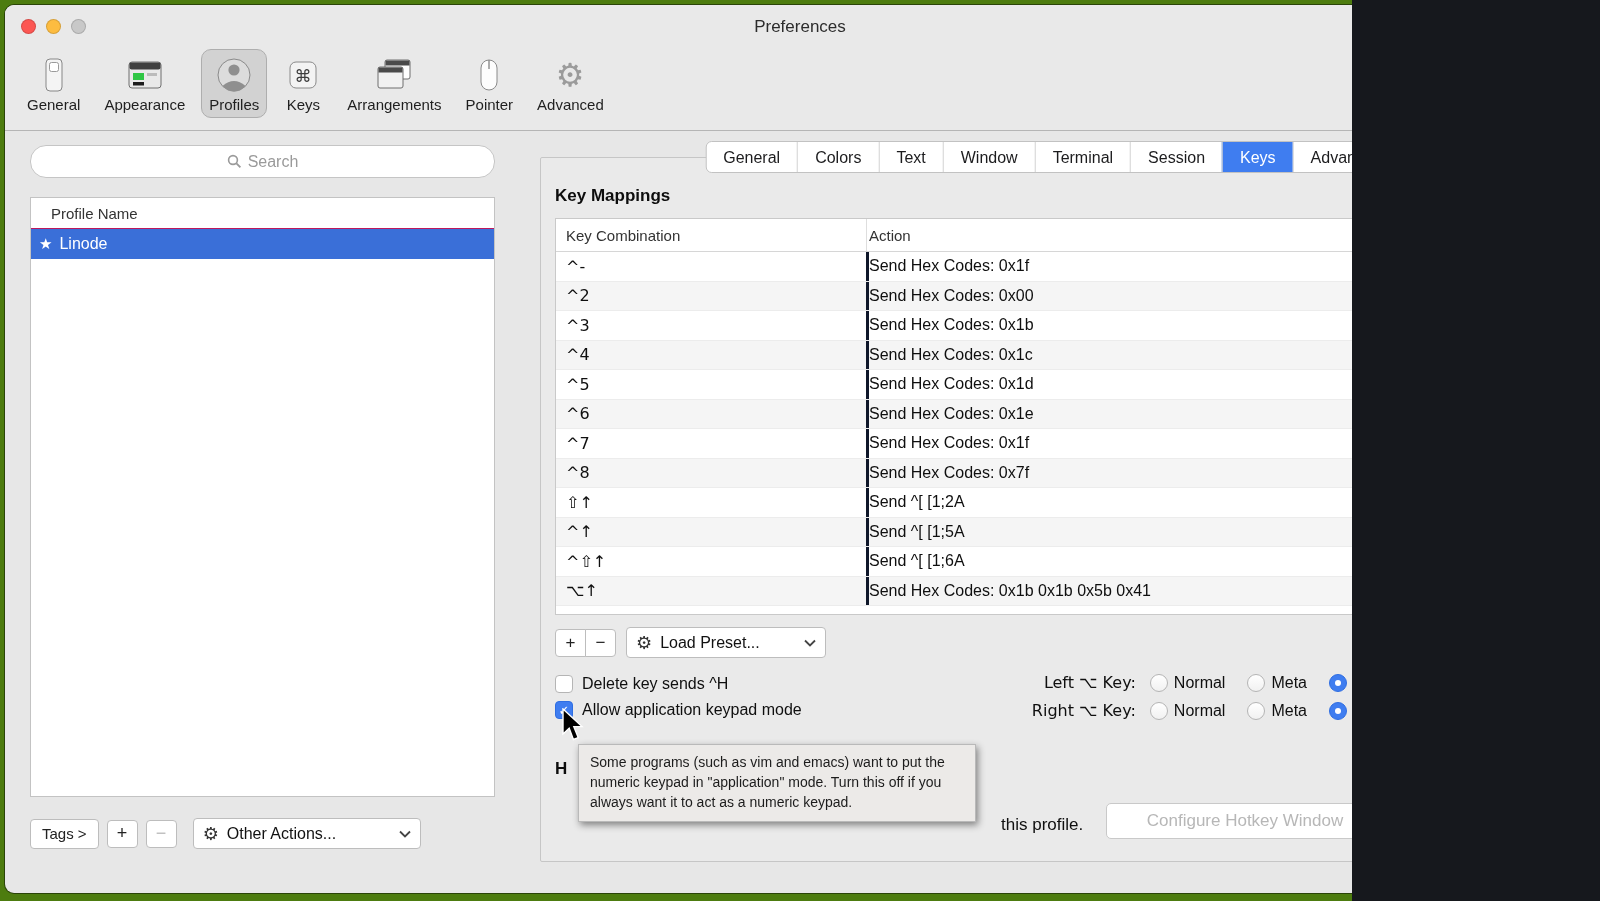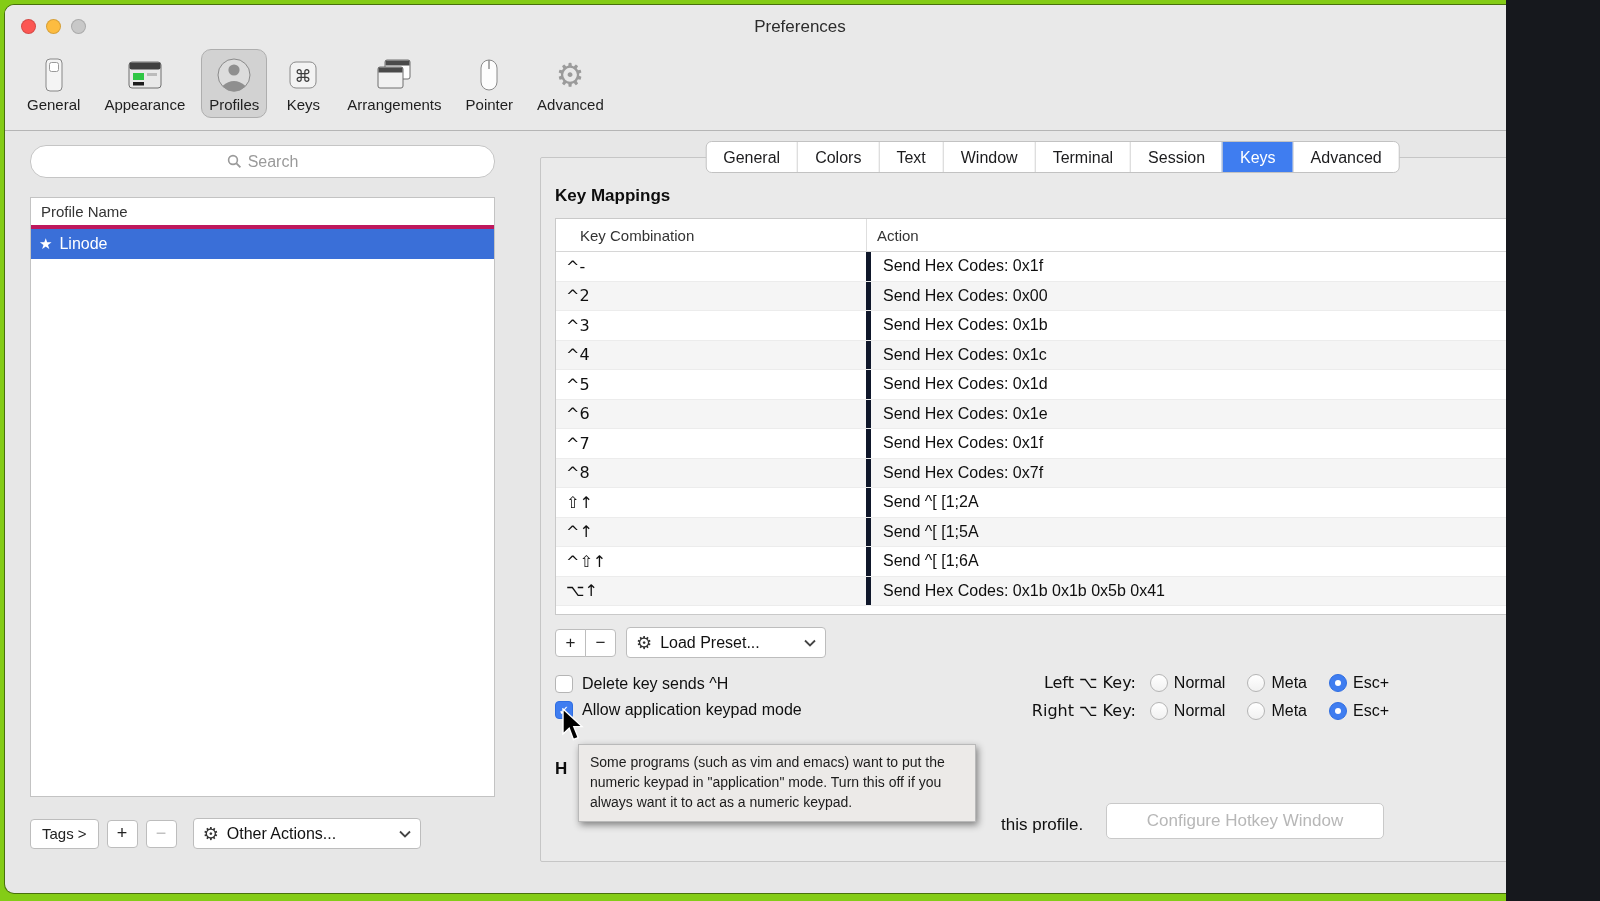--- a/index.html
+++ b/index.html
@@ -1,17 +1,17 @@
 <!DOCTYPE html>
 <html><head>
 <meta charset="utf-8">
 <style>
   * { margin:0; padding:0; box-sizing:border-box; }
   body { font-family:"Liberation Sans","DejaVu Sans",sans-serif; background:#16181d; }
-  .screen { position:relative; width:1506px; height:901px; background:#84cc16; overflow:hidden; }
+  .screen { position:relative; width:1352px; height:901px; background:#4d7c0f; overflow:hidden; }
   .window { position:absolute; left:5px; top:5px; width:1590px; height:888px;
             background:#e7e7e7; border-radius:9px; overflow:hidden;
             box-shadow:0 0 0 1px rgba(0,0,0,.45); }
 
   
   .titlebar { height:42px; background:#e9e9e9; position:relative; }
   .traffic { position:absolute; left:16px; top:14px; display:flex; gap:10px; }
   .light { width:15px; height:15px; border-radius:50%; border:1px solid rgba(0,0,0,.15); }
   .title { text-align:center; line-height:44px; font-size:17px; color:#2c2c2c; }
   .toolbar { display:flex; align-items:flex-start; padding:2px 12px 0 14px; gap:8px;
@@ -25,22 +25,22 @@
 
   .body { position:relative; height:762px; display:flex; }
 
   
   .sidebar { width:505px; position:relative; padding:14px 0 0 25px; }
   .search-field { width:465px; height:33px; background:#fff; border:1px solid #c5c5c5;
                   border-radius:16px; display:flex; align-items:center; justify-content:center;
                   gap:6px; color:#9a9a9a; font-size:16px; }
   .profile-list { width:465px; height:600px; margin-top:19px; background:#fff;
                   border:1px solid #c3c3c3; }
-  .list-header { height:31px; display:flex; align-items:center; padding-left:10px;
-                 font-size:15px; color:#333; border-bottom:4px solid #be185d; }
+  .list-header { height:31px; display:flex; align-items:center; padding-left:20px;
+                 font-size:15px; color:#333; border-bottom:1px solid #be185d; }
   .profile-row { height:30px; display:flex; align-items:center; padding-left:8px;
                  font-size:16px; gap:7px; }
   .profile-row.sel { background:#3a6fd8; color:#fff; }
   .profile-row .star { font-size:15px; }
   .sidebar-footer { position:absolute; left:25px; bottom:44px; display:flex; align-items:center; }
   .btn { background:#fff; border:1px solid #bdbdbd; border-radius:4px; color:#222;
          display:flex; align-items:center; justify-content:center; font-size:15px; }
   .tags-btn { height:30px; padding:0 11px; }
   .sq-btn { width:31px; height:28px; font-size:18px; margin-left:8px; }
   .sq-btn.disabled { color:#b9b9b9; }
@@ -60,30 +60,30 @@
   .tab { padding:0 17px; line-height:31px; font-size:16px; color:#1c1c1e;
          border-left:1px solid #d2d2d2; cursor:default; white-space:nowrap; }
   .tab:first-child { border-left:none; }
   .tab.sel { background:#3f7df0; color:#fff; }
 
   .pane-heading { font-size:17px; font-weight:700; color:#0d0d0d; margin-top:28px; height:22px; }
   .table { position:relative; margin-top:10px; background:#fff; border:1px solid #c9c9c9;
            height:397px; overflow:hidden; }
   .thead { display:flex; height:33px; align-items:center; border-bottom:1px solid #d6d6d6;
            font-size:15px; color:#333; }
-  .th-key { width:310px; padding-left:24px; }
-  .th-action { flex:1; padding-left:10px; border-left:1px solid #dedede; height:100%;
+  .th-key { width:310px; padding-left:10px; }
+  .th-action { flex:1; padding-left:2px; border-left:1px solid #dedede; height:100%;
                display:flex; align-items:center;text-align:right; }
   .tbody { margin-right:17px; }
   .tr { display:flex; height:29.5px; align-items:stretch; font-size:16px; color:#0f0f0f;
         border-bottom:1px solid #ececec; background:#fff; }
   .tr.alt { background:#f5f5f5; }
   .td { display:flex; align-items:center; }
   .td.key { width:310px; padding-left:10px; font-family:"DejaVu Sans","Liberation Sans",sans-serif; }
-  .td.action { flex:1; padding-left:12px; border-left:5px solid #0f172a; }
+  .td.action { flex:1; padding-left:0; border-left:3px solid #0f172a; }
   .scroll-col { position:absolute; right:16px; top:33px; bottom:0; border-left:1px solid #e6e6e6; }
   .scroll-thumb { position:absolute; right:3px; top:42px; width:10px; height:118px;
                   background:#a9a9a9; border-radius:5px; }
 
   .table-controls { display:flex; margin-top:12px; align-items:center; }
   .tc-btn { width:31px; height:28px; background:#fff; border:1px solid #bdbdbd;
             display:flex; align-items:center; justify-content:center; font-size:17px; color:#222; }
   .tc-plus { border-radius:4px 0 0 4px; }
   .tc-minus { border-radius:0 4px 4px 0; margin-left:-1px; }
   .preset-dd { width:200px; margin-left:10px; }

